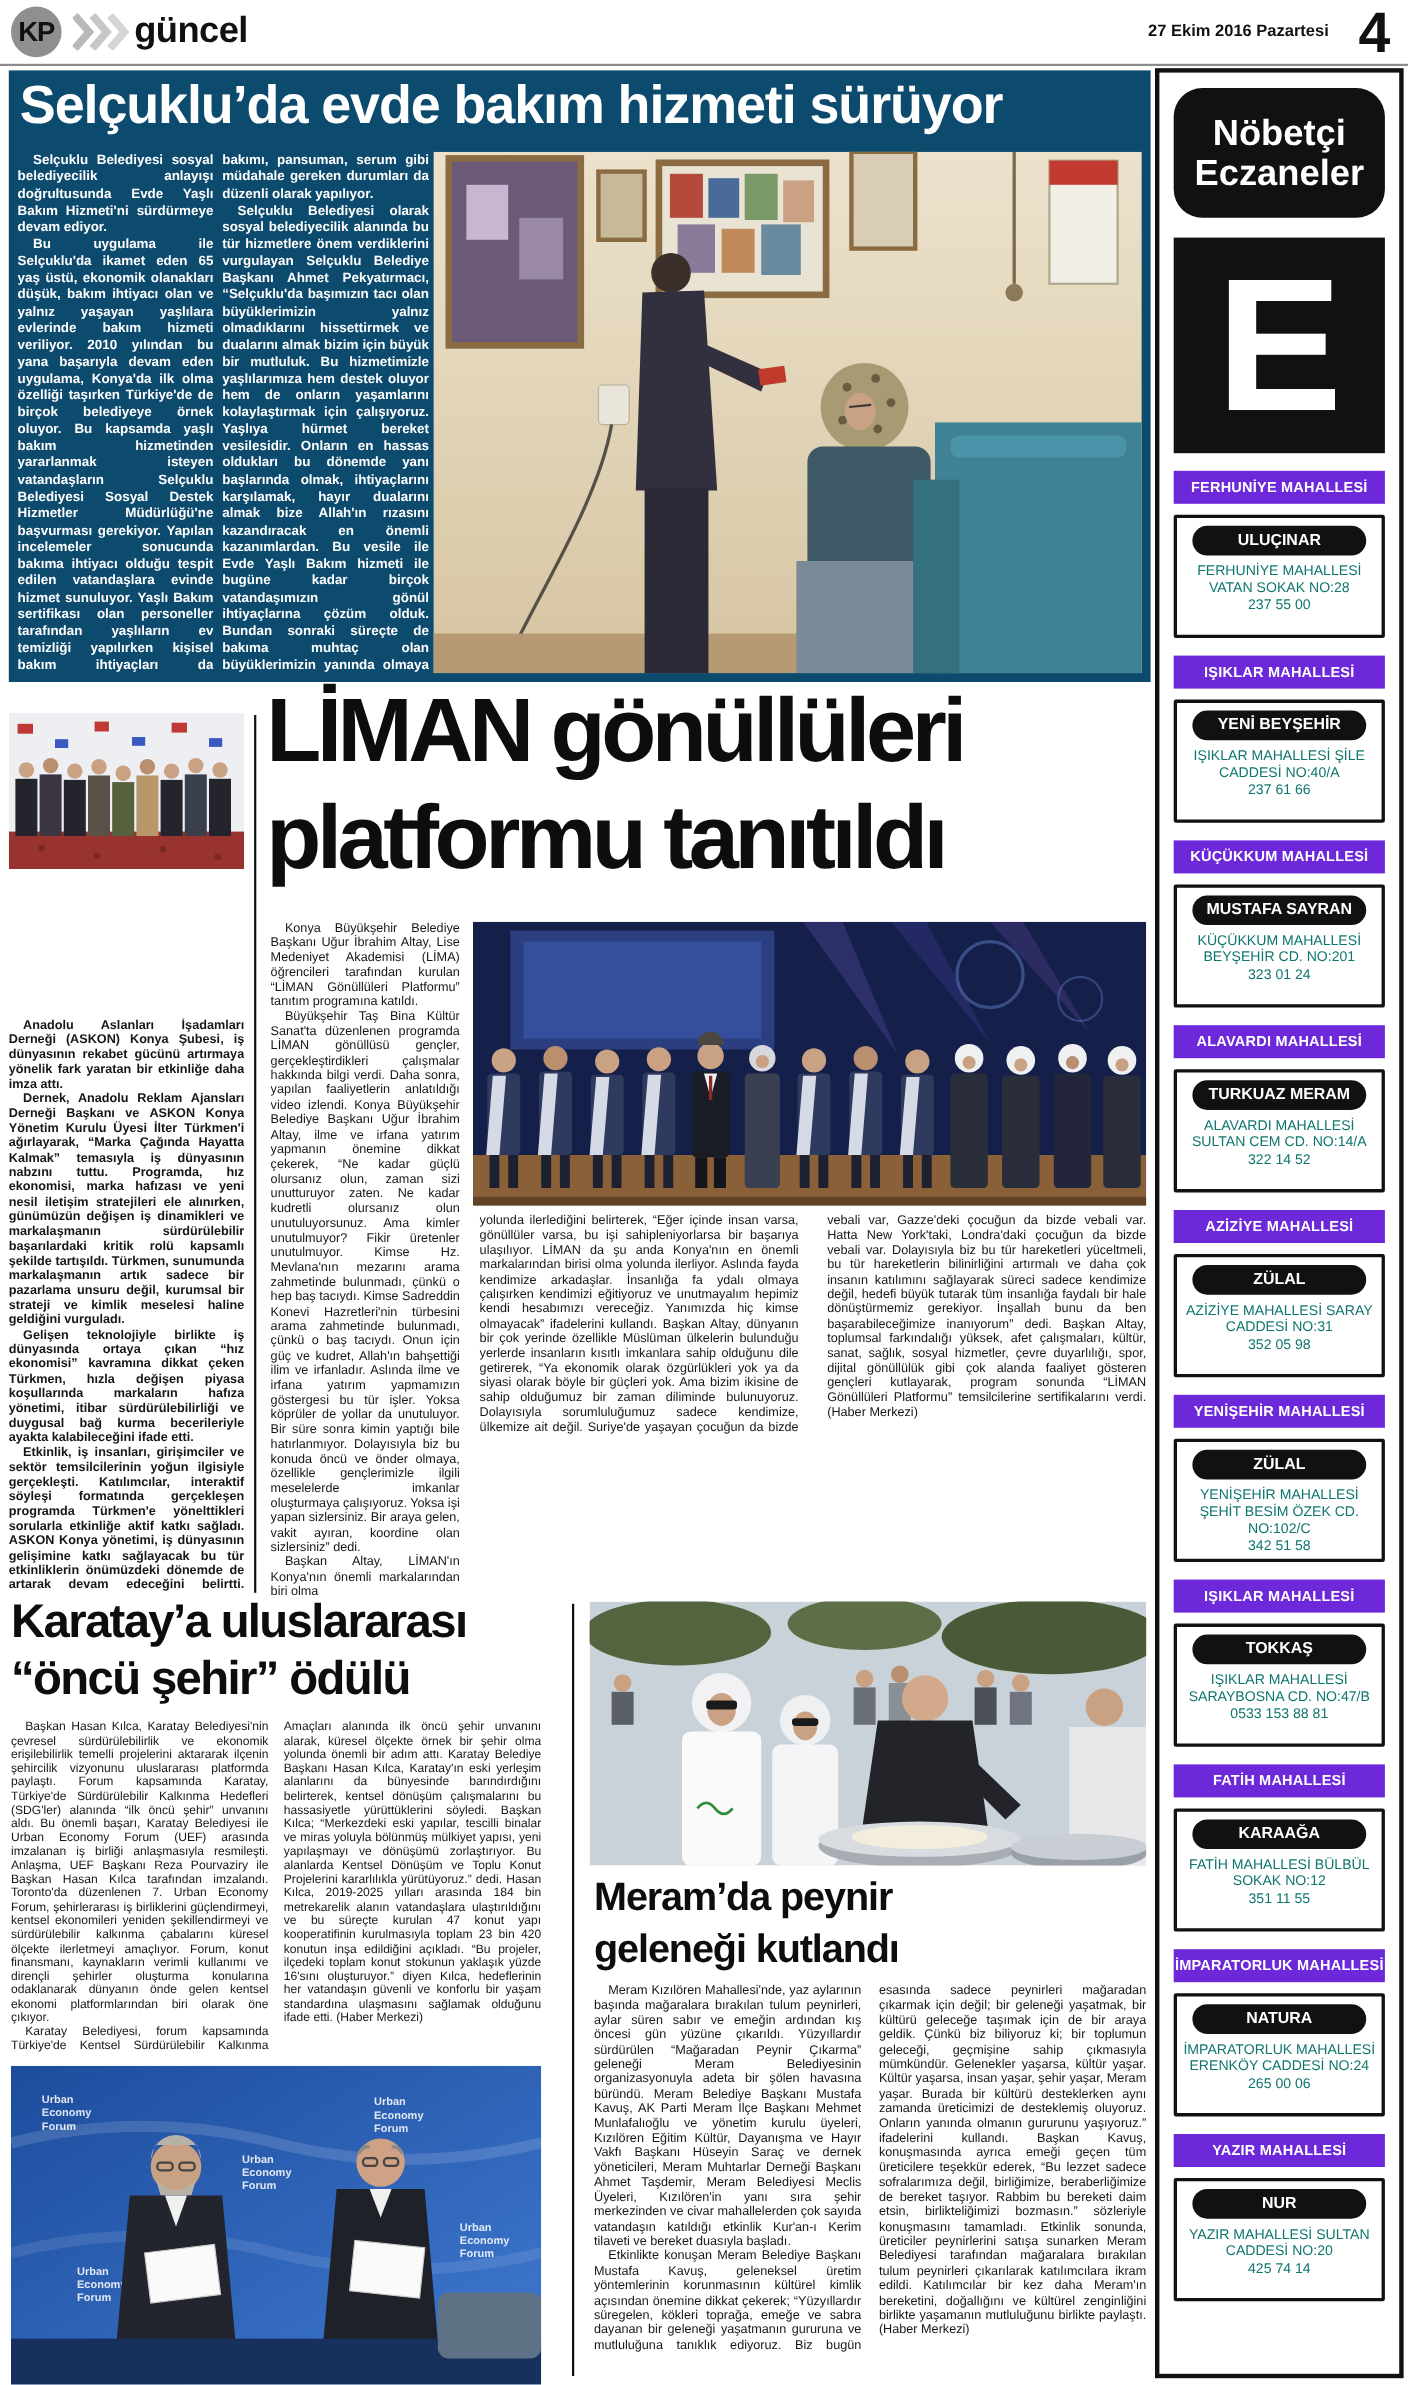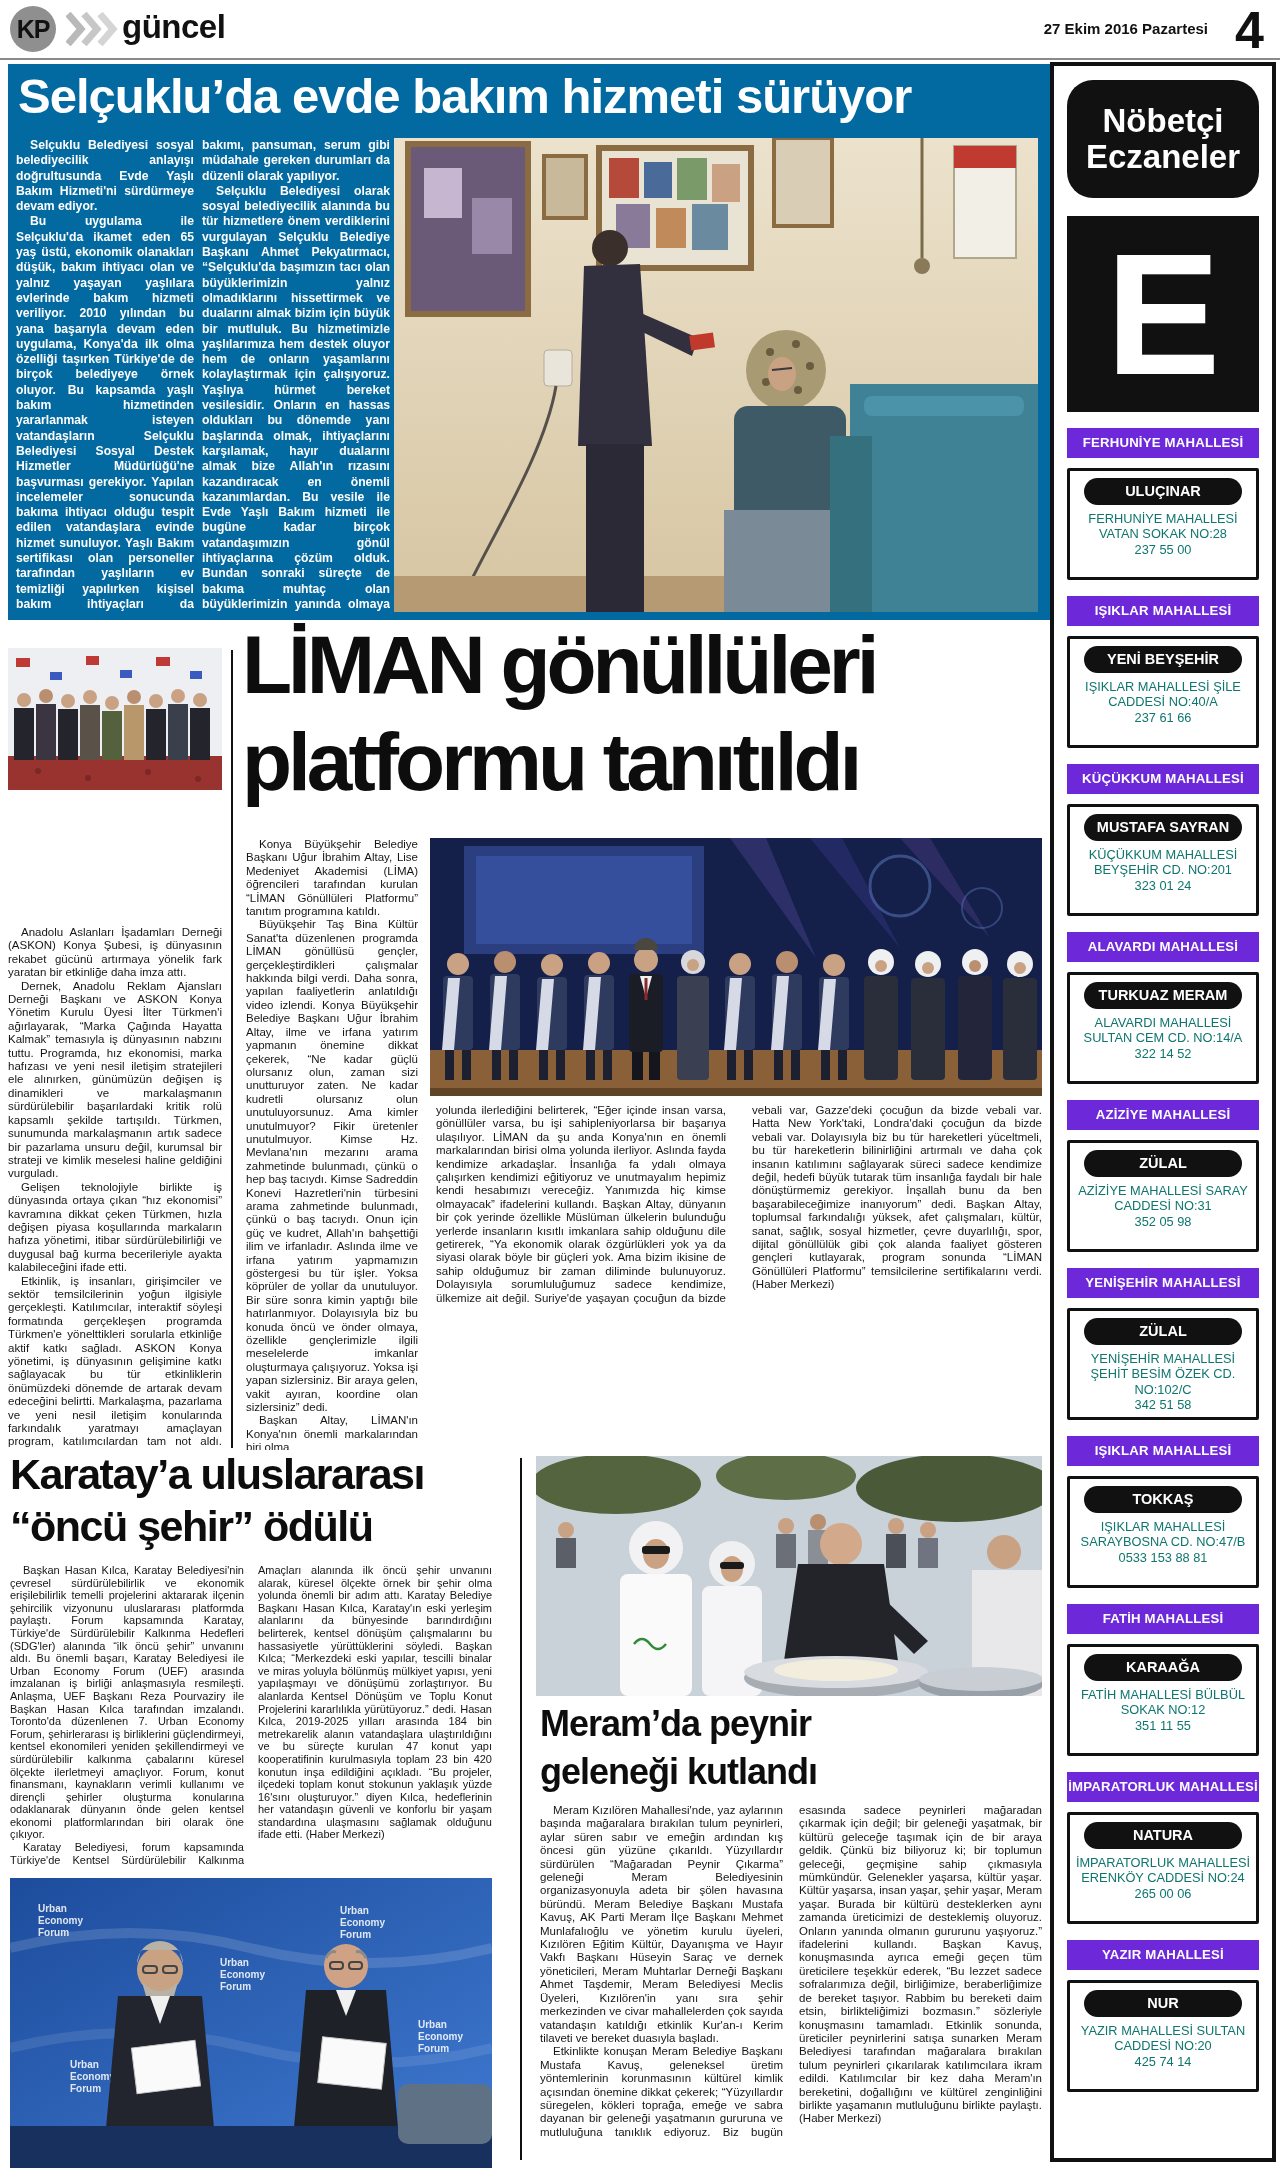--- a/index.html
+++ b/index.html
@@ -7,36 +7,36 @@
         font-family:"Liberation Sans","DejaVu Sans",sans-serif;color:#1a1a1a;}
   
   #header{position:absolute;left:0;top:0;width:1280px;height:58px;border-bottom:2px solid #8a8a8a;}
   #kp-logo{position:absolute;left:10px;top:6px;width:46px;height:46px;border-radius:50%;
            background:#8f8f8f;color:#111;font-weight:bold;font-size:25px;line-height:46px;text-align:center;letter-spacing:-1px;}
   #chevrons{position:absolute;left:66px;top:12px;}
   #section-title{position:absolute;left:122px;top:8px;font-size:33px;font-weight:bold;letter-spacing:-0.5px;color:#111;}
   #date{position:absolute;right:72px;top:20px;font-size:15px;font-weight:bold;color:#111;}
   #page-number{position:absolute;right:16px;top:0px;font-size:52px;font-weight:bold;color:#111;}
   
-  #art1{position:absolute;left:8px;top:64px;width:1038px;height:556px;background:#0369a1;padding-left:48px;}
+  #art1{position:absolute;left:8px;top:64px;width:1038px;height:556px;background:#0c4a6e;}
   #art1-headline{position:absolute;left:10px;top:4px;width:1020px;font-size:49px;font-weight:bold;color:#fff;letter-spacing:-1px;white-space:nowrap;}
   .graycol{position:absolute;top:74px;height:474px;overflow:hidden;color:#fff;font-weight:bold;font-size:12.2px;line-height:15.3px;text-align:justify;}
   .graycol p{margin:0;text-indent:14px;}
   .cont p:first-child{text-indent:0;}
   #art1-col1{left:8px;width:178px;}
   #art1-col2{left:194px;width:188px;}
   #art1-photo{position:absolute;left:386px;top:74px;width:644px;height:474px;}
   
   .bodytext{font-size:11.5px;line-height:13.4px;text-align:justify;color:#161616;}
   .bodytext p{margin:0;text-indent:13px;}
   
   #askon-photo{position:absolute;left:8px;top:648px;width:214px;height:142px;}
   #askon-headline{position:absolute;left:4px;top:794px;width:218px;text-align:center;font-size:29px;line-height:31px;font-weight:bold;letter-spacing:-1px;color:#111;}
   #askon-headline p{margin:0;}
-  #askon-body{position:absolute;left:8px;top:926px;width:214px;height:522px;overflow:hidden;}
+  #askon-body{position:absolute;left:8px;top:926px;width:214px;height:522px;overflow:hidden;font-weight:bold;}
   .vline{position:absolute;width:2px;background:#111;}
   #divider-1{left:231px;top:650px;height:798px;}
   #divider-2{left:520px;top:1458px;height:702px;}
   
   #liman-headline{position:absolute;left:242px;top:616px;width:802px;font-weight:bold;color:#0d0d0d;
                   font-size:82px;line-height:97px;letter-spacing:-4px;}
   #liman-colA{position:absolute;left:246px;top:838px;width:172px;height:612px;overflow:hidden;}
   #liman-photo{position:absolute;left:430px;top:838px;width:612px;height:258px;}
   #liman-bottom{position:absolute;left:436px;top:1104px;width:606px;height:334px;overflow:hidden;
                 column-count:2;column-gap:26px;}

